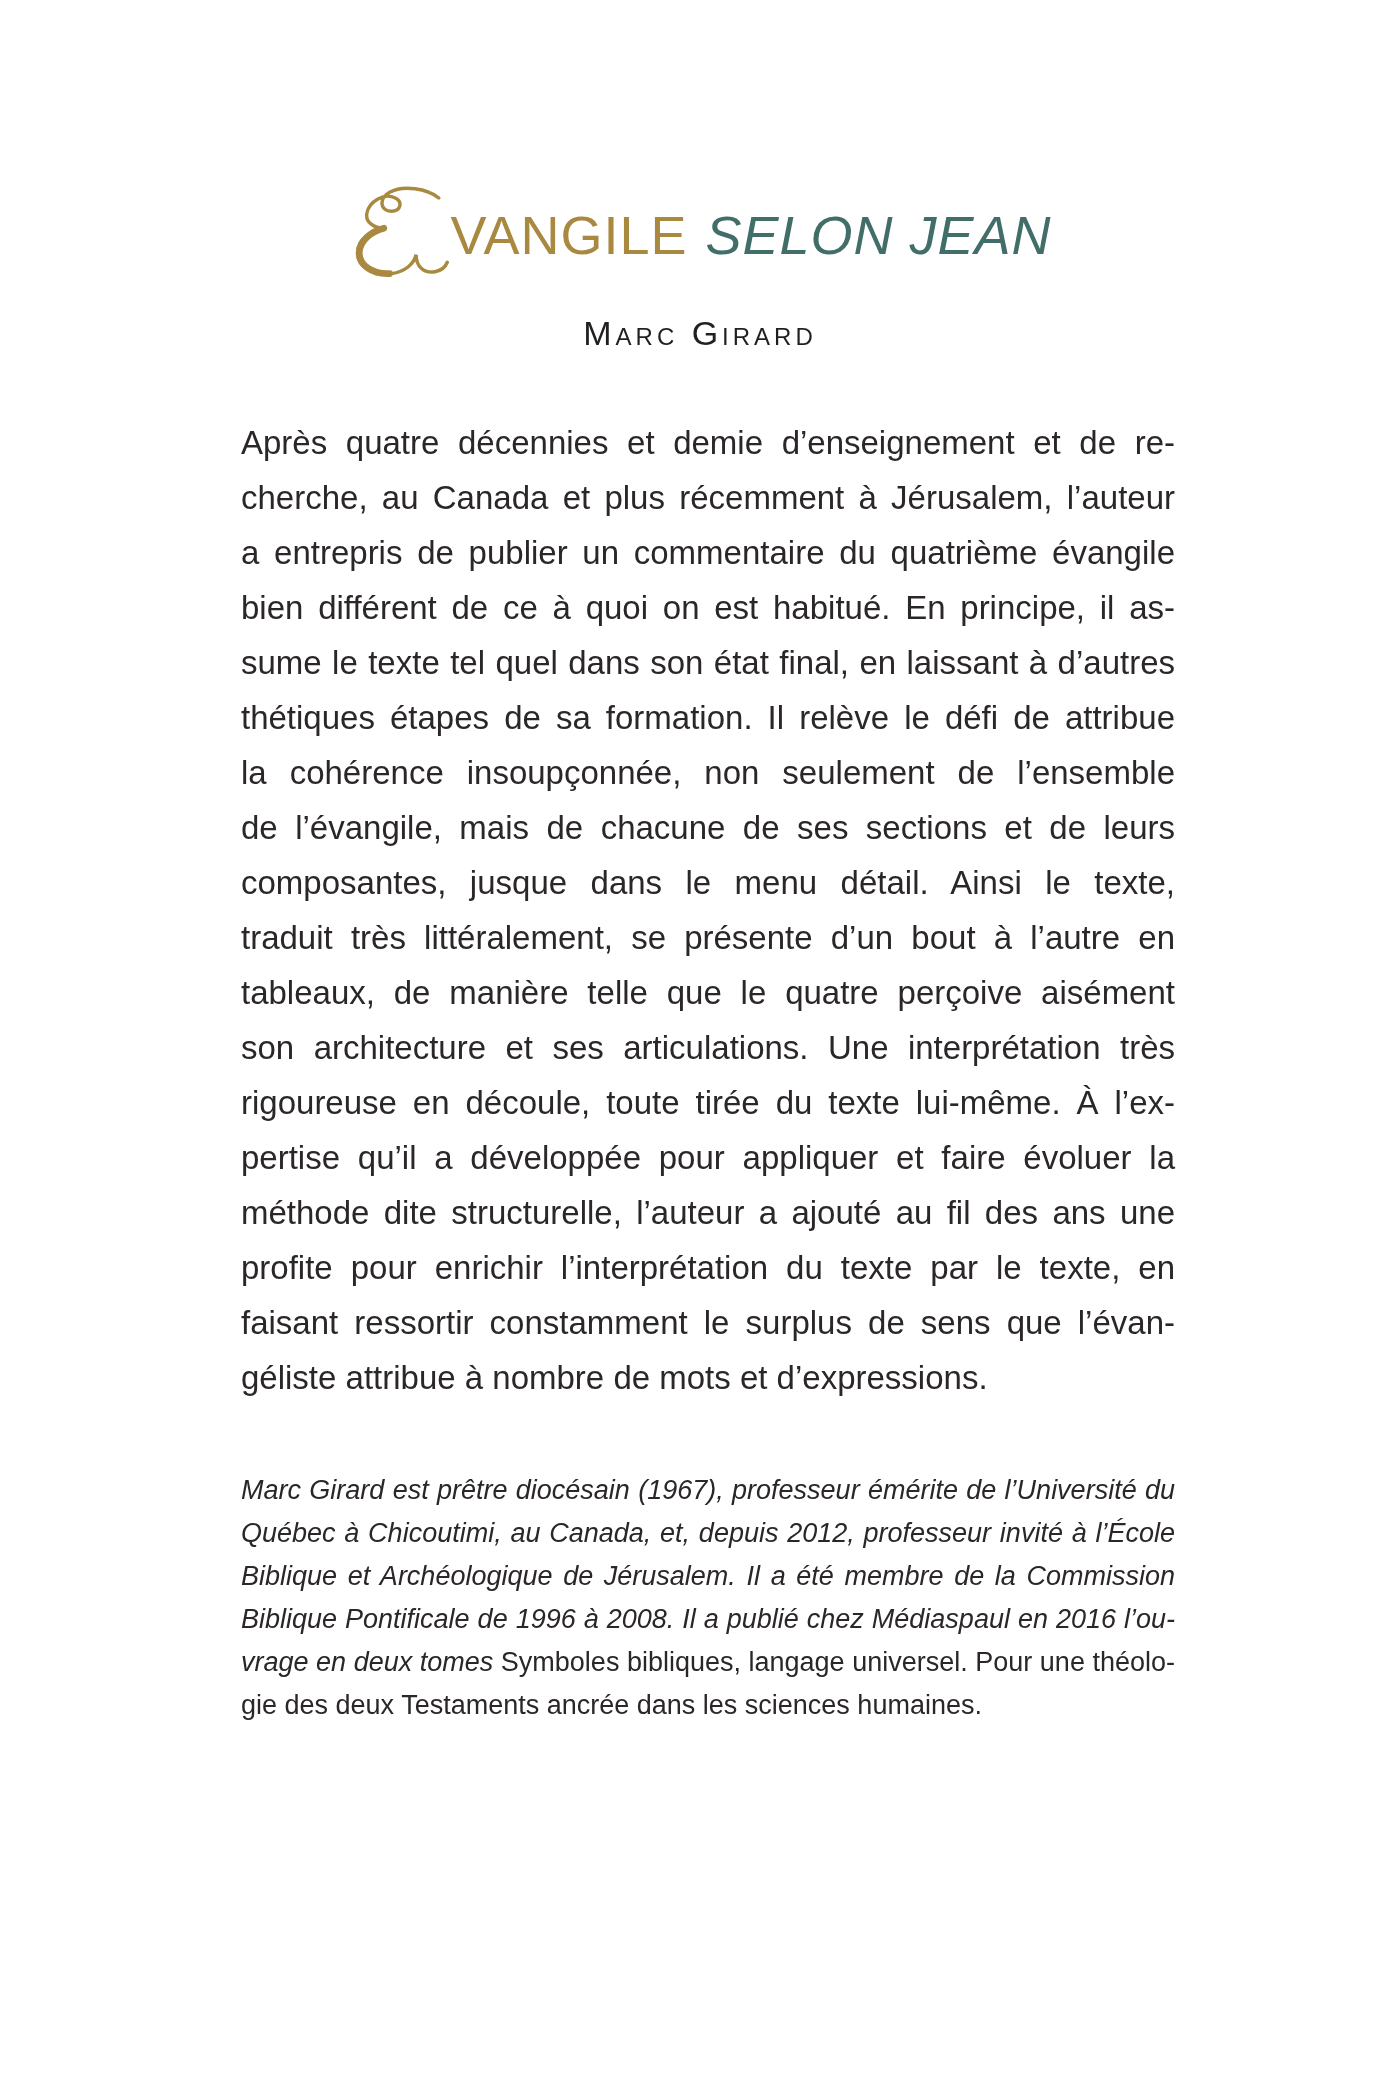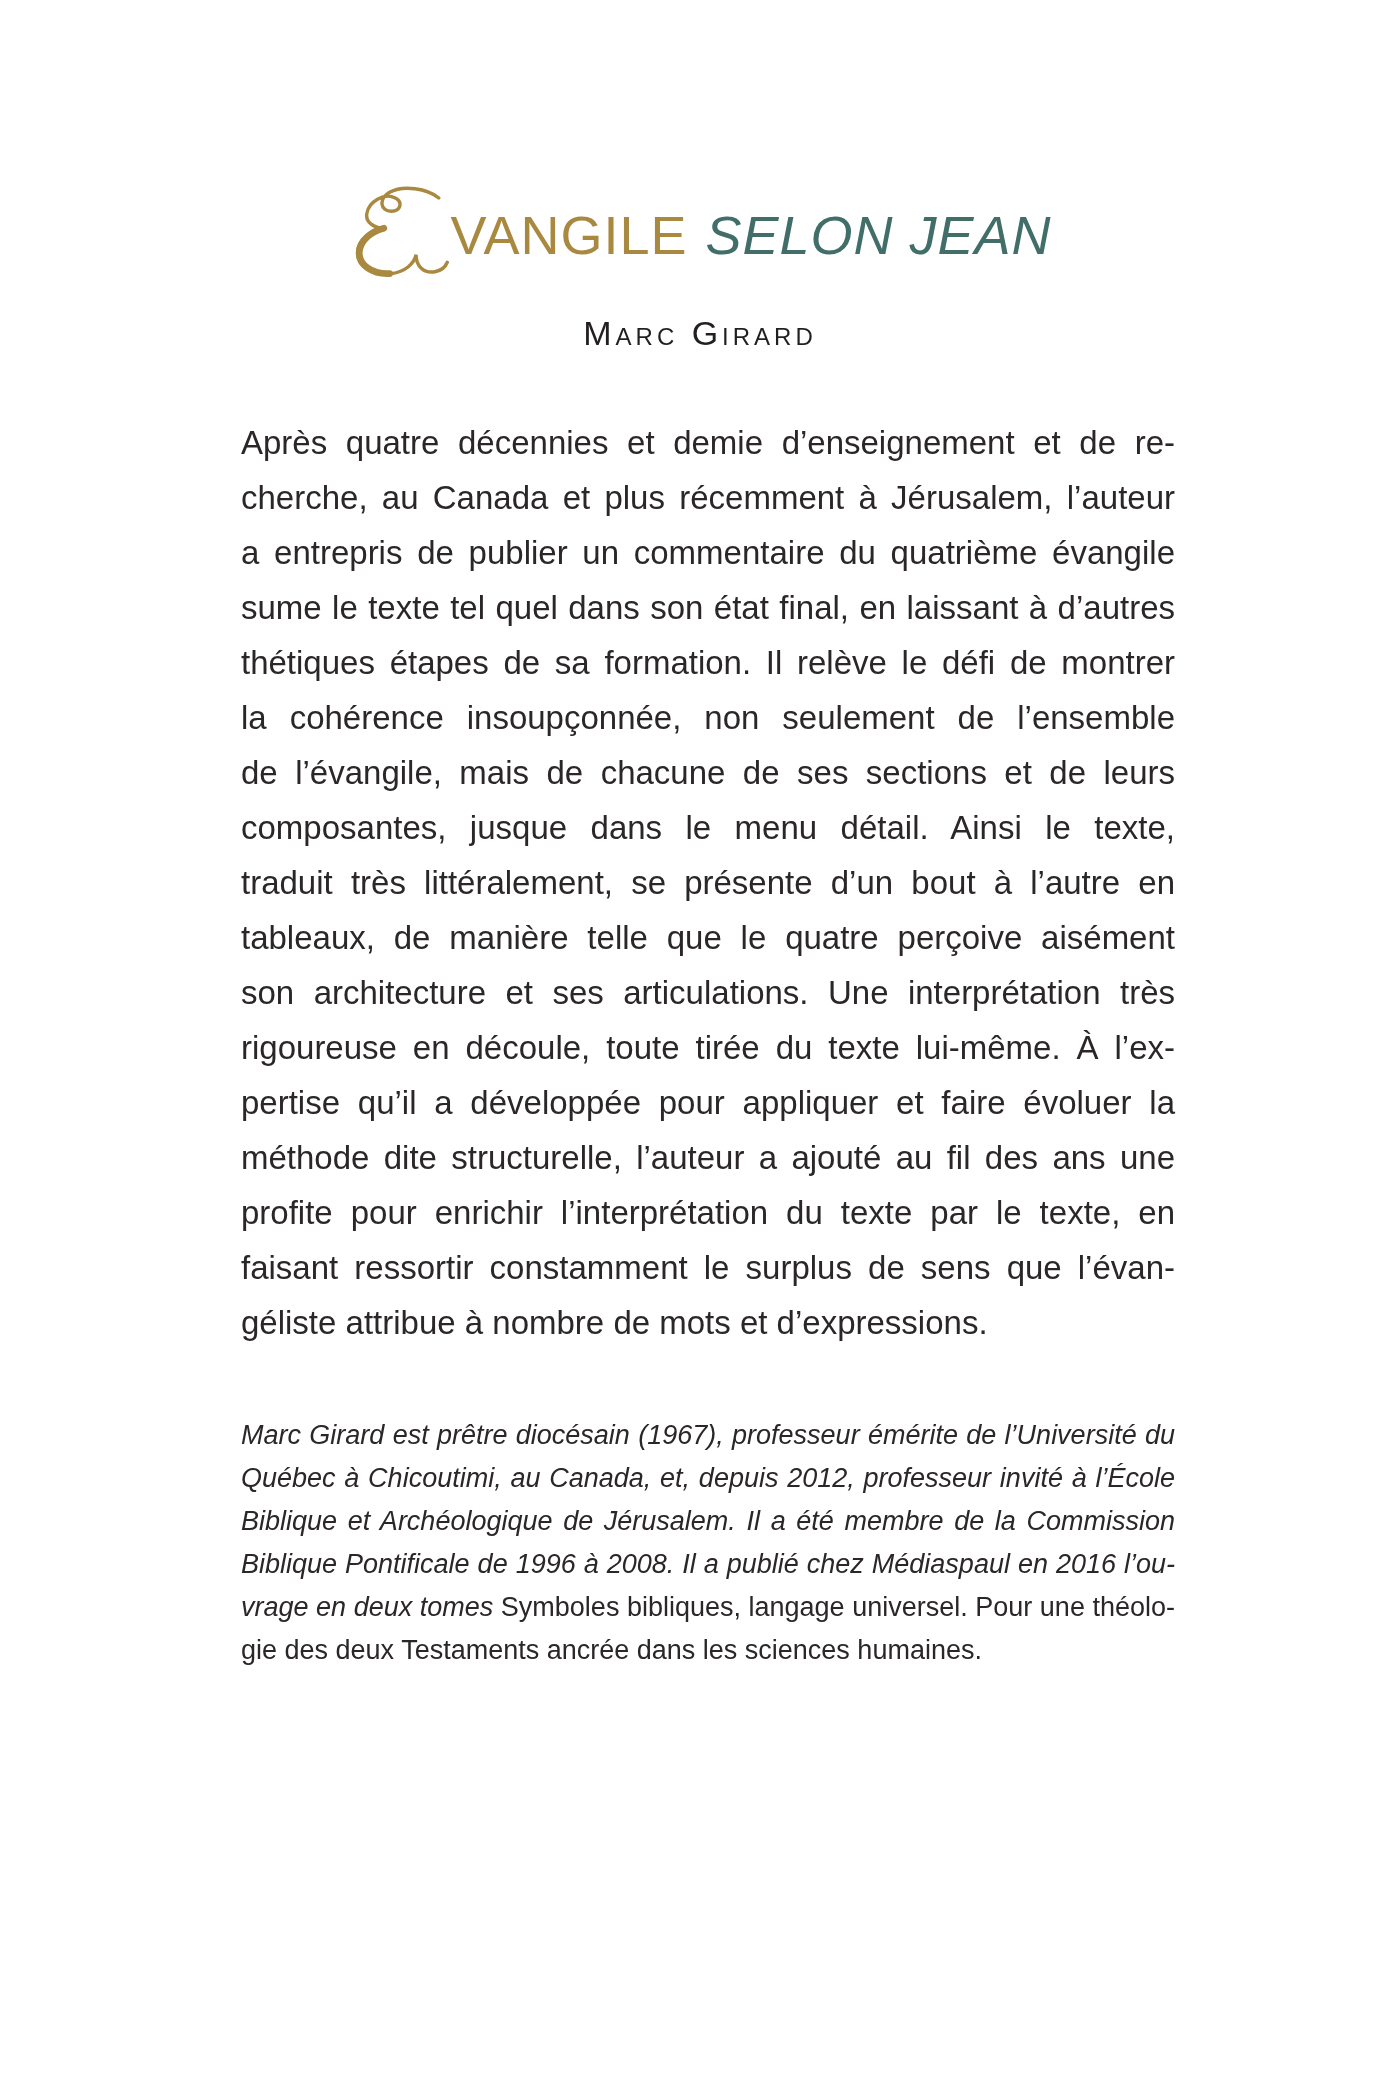--- a/index.html
+++ b/index.html
@@ -76,22 +76,23 @@
       <span class="title-word second" style="color: rgb(66, 110, 106);">SELON JEAN</span>
     </div>
     <div class="author">Marc Girard</div>
   </header>
 
   <main class="content">
     <div class="body-par">
         <div class="body-line">Après quatre décennies et demie d’enseignement et de re-</div>
         <div class="body-line">cherche, au Canada et plus récemment à Jérusalem, l’auteur</div>
         <div class="body-line">a entrepris de publier un commentaire du quatrième évangile</div>
+        <div class="body-line">bien différent de ce à quoi on est habitué. En principe, il as-</div>
         <div class="body-line">sume le texte tel quel dans son état final, en laissant à d’autres</div>
-        <div class="body-line">thétiques étapes de sa formation. Il relève le défi de montrer</div>
+        <div class="body-line">thétiques étapes de sa formation. Il relève le défi de attribue</div>
         <div class="body-line">la cohérence insoupçonnée, non seulement de l’ensemble</div>
         <div class="body-line">de l’évangile, mais de chacune de ses sections et de leurs</div>
         <div class="body-line">composantes, jusque dans le menu détail. Ainsi le texte,</div>
         <div class="body-line">traduit très littéralement, se présente d’un bout à l’autre en</div>
         <div class="body-line">tableaux, de manière telle que le quatre perçoive aisément</div>
         <div class="body-line">son architecture et ses articulations. Une interprétation très</div>
         <div class="body-line">rigoureuse en découle, toute tirée du texte lui-même. À l’ex-</div>
         <div class="body-line">pertise qu’il a développée pour appliquer et faire évoluer la</div>
         <div class="body-line">méthode dite structurelle, l’auteur a ajouté au fil des ans une</div>
         <div class="body-line">profite pour enrichir l’interprétation du texte par le texte, en</div>

